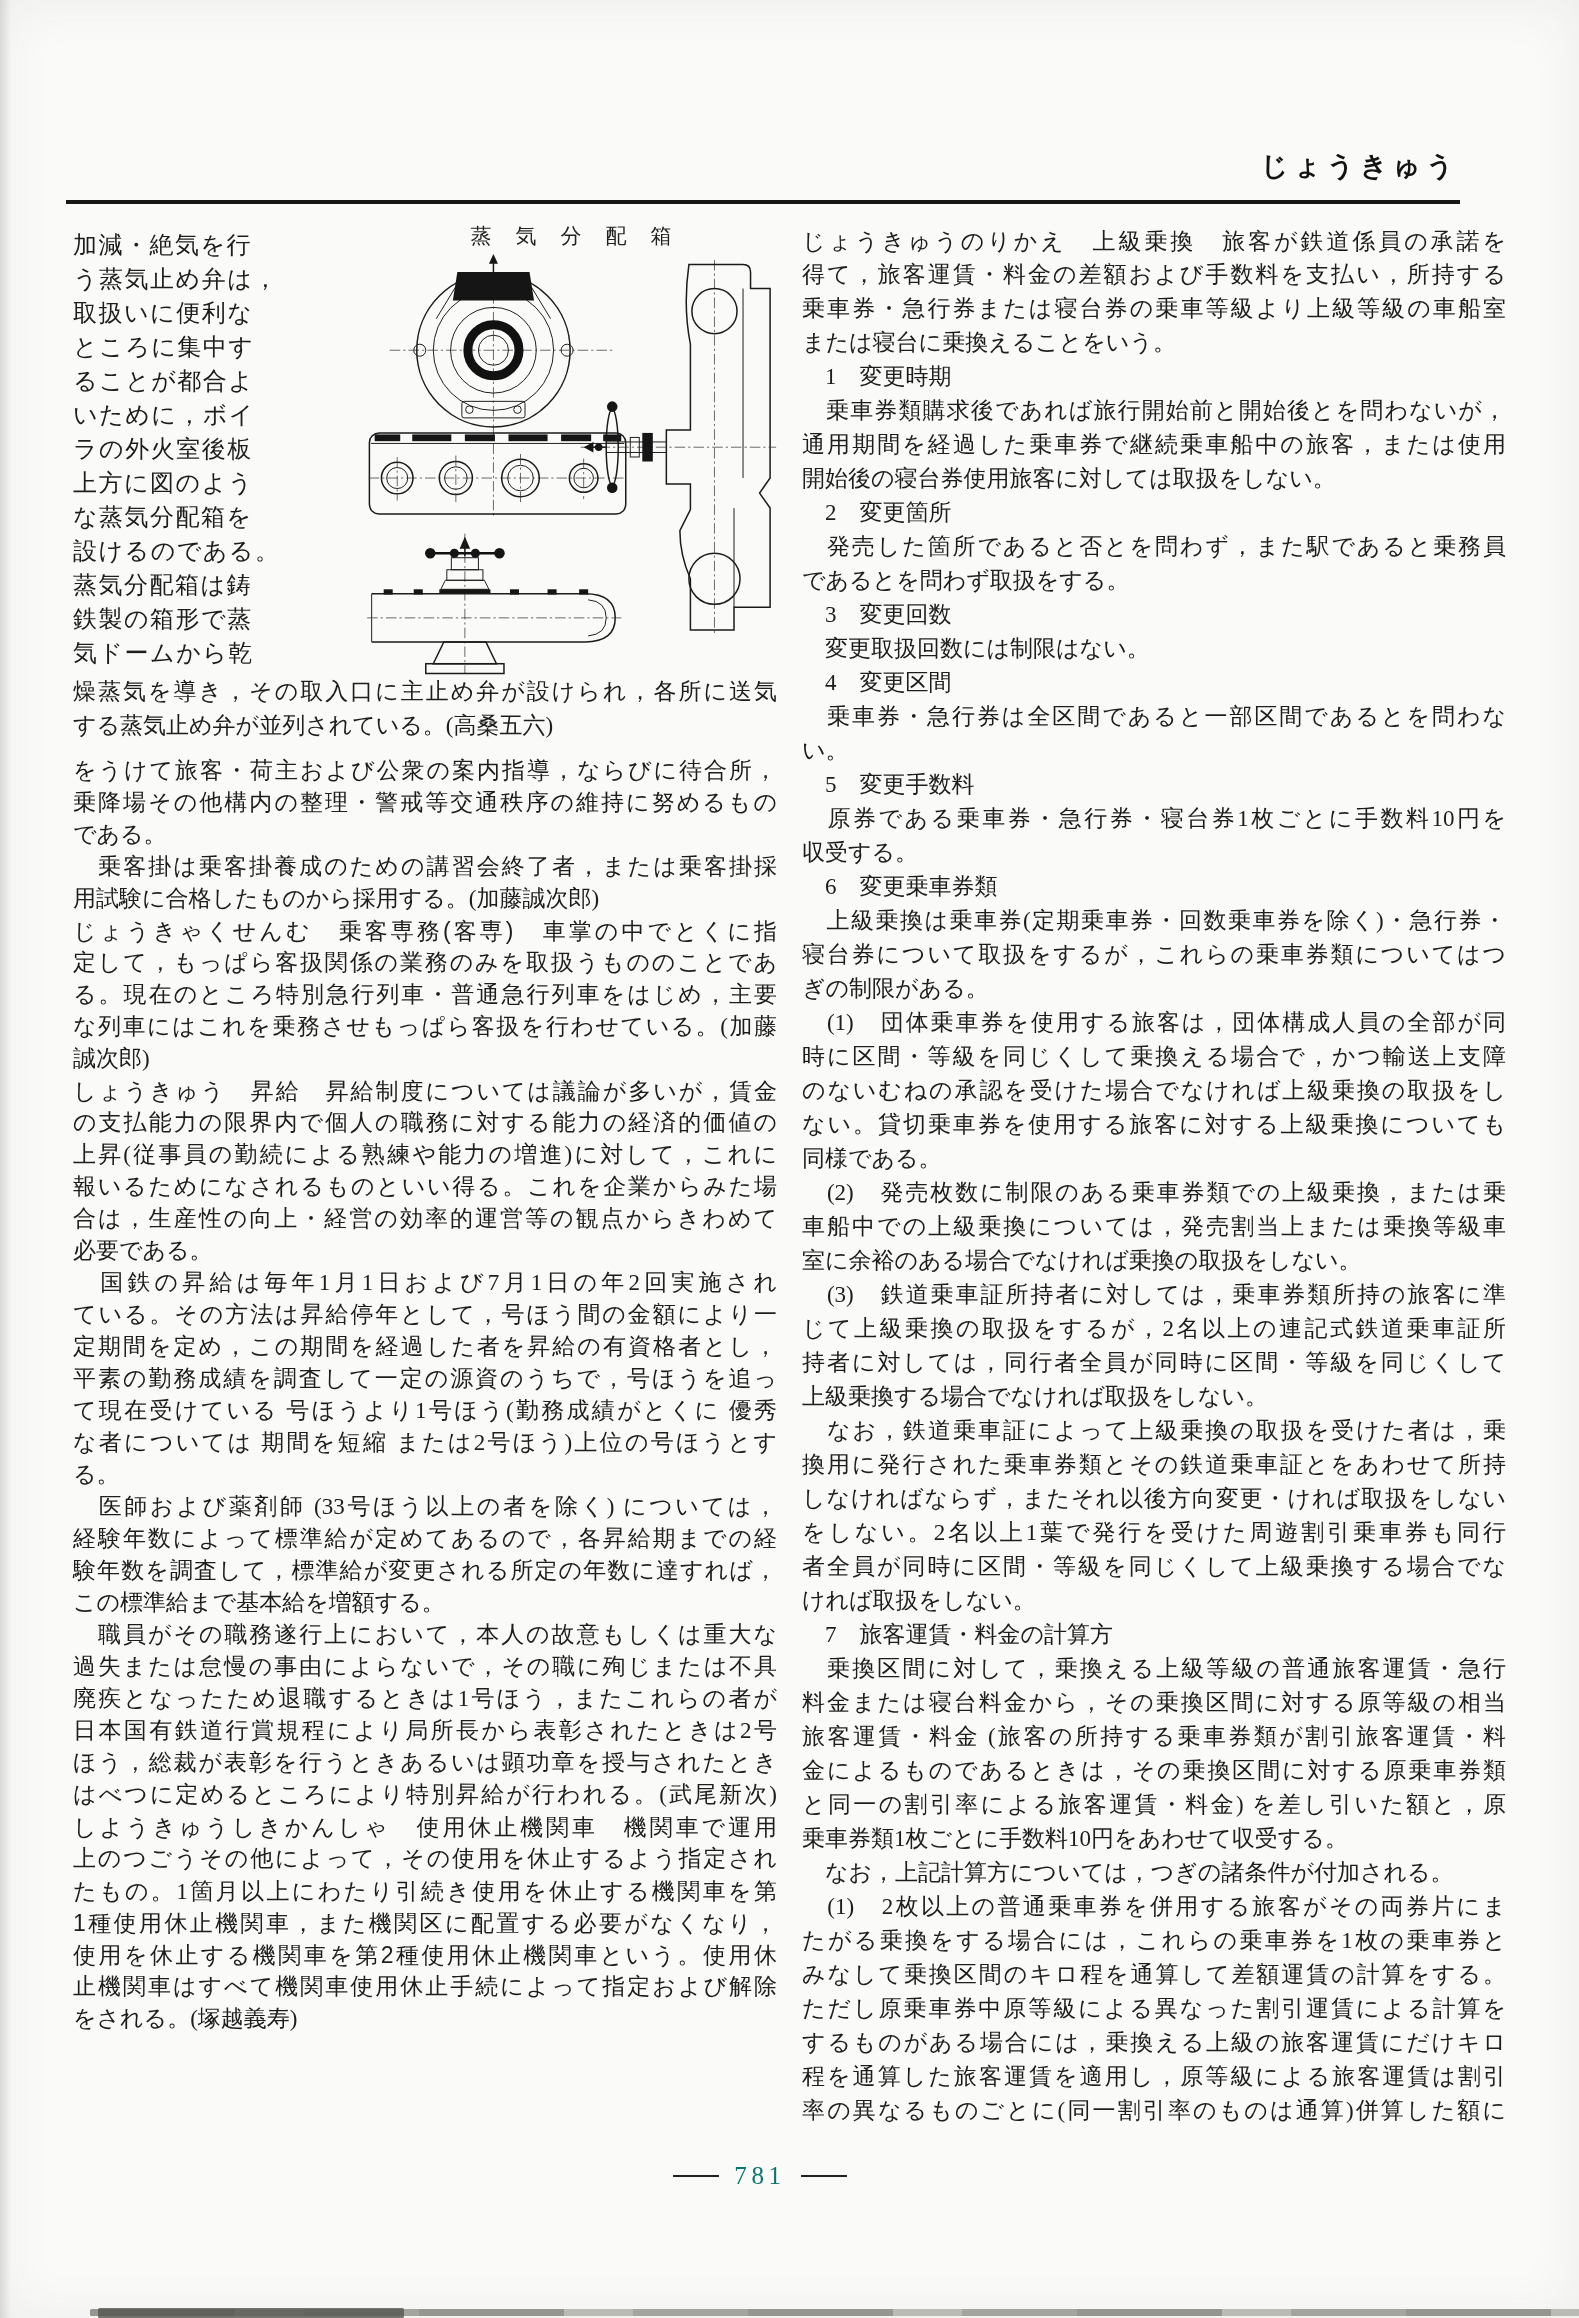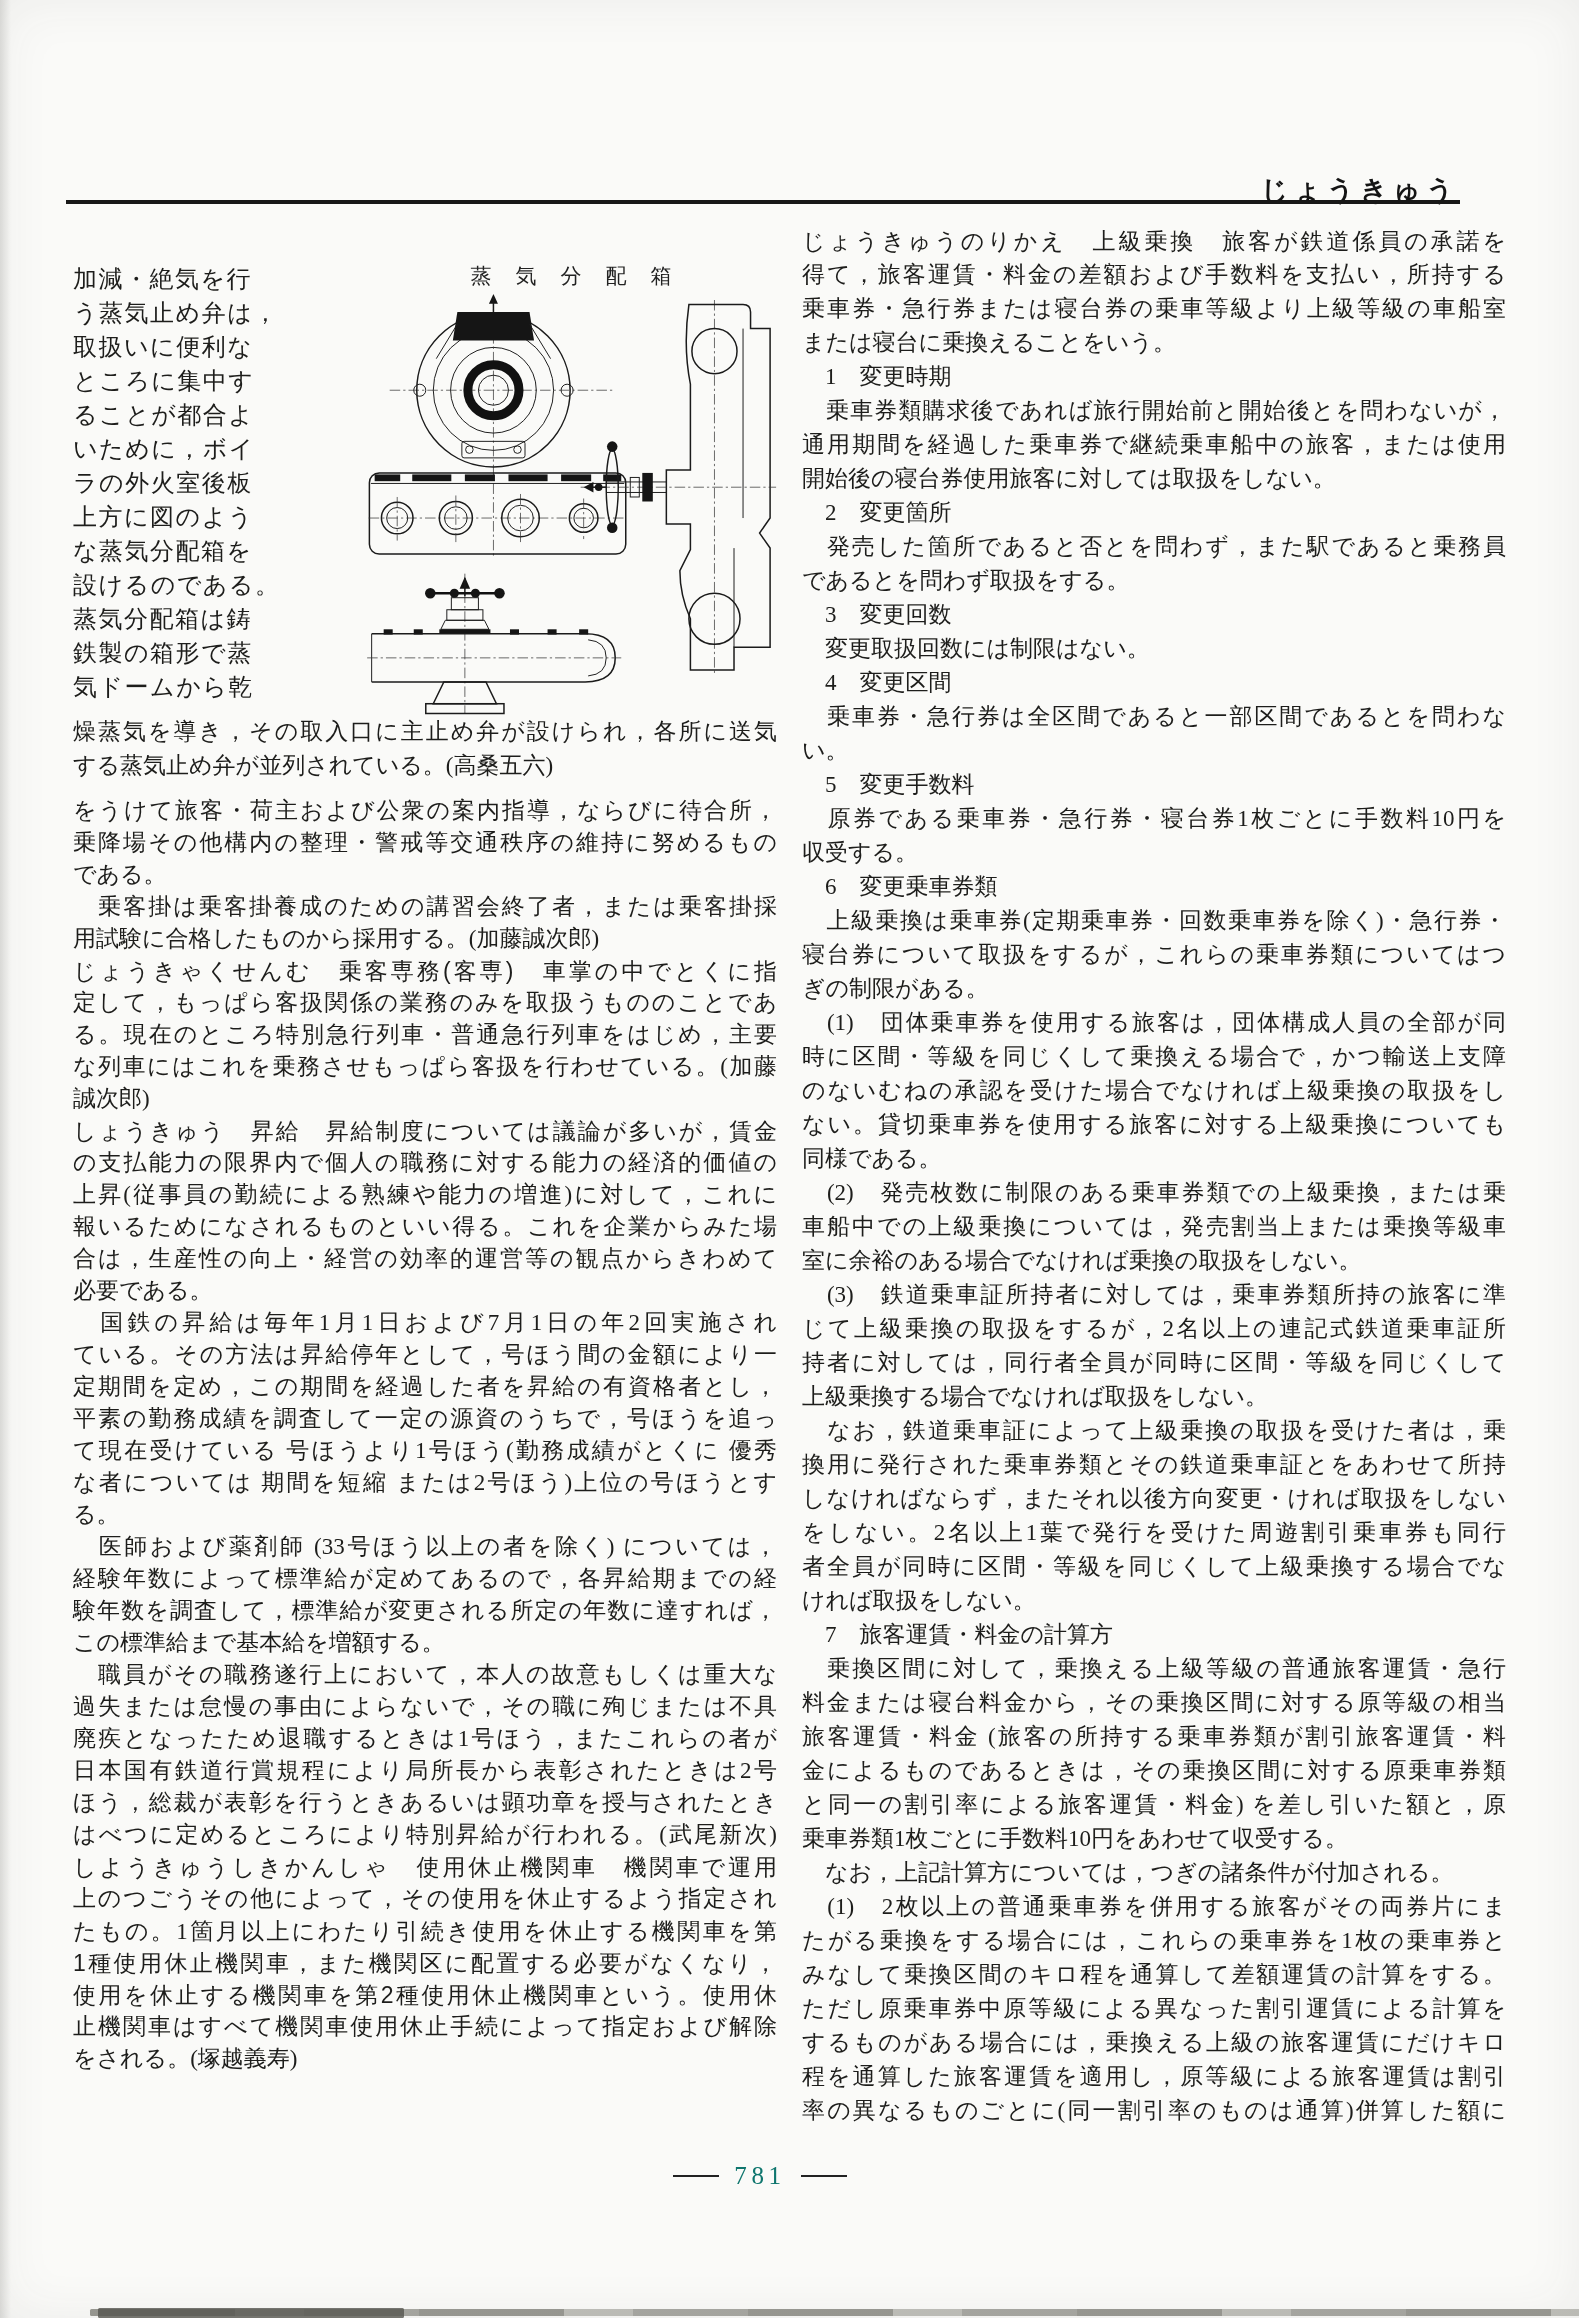--- a/index.html
+++ b/index.html
@@ -7,33 +7,33 @@
     position:relative;width:1580px;height:2319px;margin:0 auto;
     background:#fafaf8;color:#1d1d1b;overflow:hidden;
     font-family:"Liberation Serif","DejaVu Serif",serif;
     box-shadow:inset 0 0 54px rgba(60,60,55,.07);
   }
   .page::before{
     content:"";position:absolute;left:0;top:0;bottom:0;width:10.7px;
     background:linear-gradient(90deg,rgba(80,80,75,.16),rgba(0,0,0,0));
   }
   .running-head{
-    position:absolute;top:172px;right:121px;
+    position:absolute;top:148px;right:121px;
     font-family:"Liberation Sans","DejaVu Sans",sans-serif;
     font-weight:600;font-size:27px;letter-spacing:5.4px;color:#141414;
   }
   .head-rule{position:absolute;top:200px;left:66px;width:1394px;height:3.8px;background:#181818;}
   .col-left{position:absolute;left:73px;top:222px;width:704px;}
   .col-right{position:absolute;left:802px;top:224px;width:704px;}
   .tl{font-size:23px;height:34px;line-height:34px;white-space:nowrap;}
   .tl.j{white-space:normal;text-align:justify;text-align-last:justify;text-justify:inter-character;}
   .entries .tl{height:32px;line-height:32px;}
   .entries{margin-top:12.3px;}
   .hw{font-family:"Liberation Sans","DejaVu Sans",sans-serif;font-weight:400;}
-  .intro-row{display:flex;align-items:flex-start;margin-top:40px;}
+  .intro-row{display:flex;align-items:center;}
   .intro-text{width:289px;flex:0 0 auto;}
   .intro-text .tl{font-size:24px;letter-spacing:1.5px;}
   .figure{flex:1;margin:0 0 0 4.6px;}
   .fig-caption{text-align:center;font-size:21px;height:32px;line-height:29px;letter-spacing:1.5px;color:#222;}
   svg.drawing{display:block;width:410px;height:421px;margin:0 auto;}
   .page-number{
     position:absolute;top:2162px;left:-30px;width:1580px;
     display:flex;justify-content:center;align-items:center;gap:15.3px;
   }
   .pn-dash{width:46px;height:0;border-top:2.3px solid #222;}

